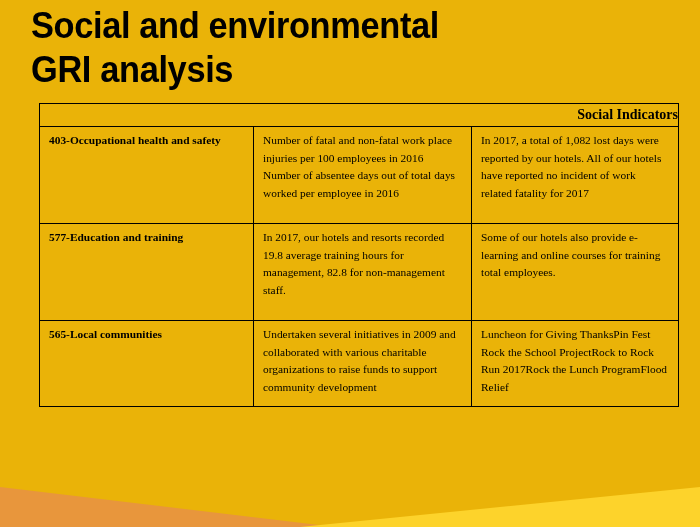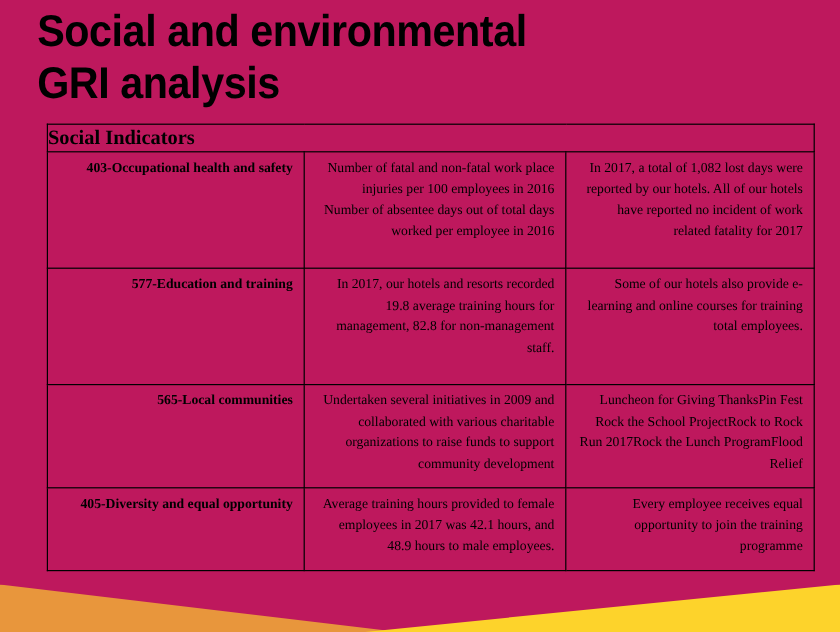--- a/index.html
+++ b/index.html
@@ -51,26 +51,26 @@
     table-layout: fixed;
   }
   #gri-table td, #gri-table th {
     border: 1px solid #000000;
     vertical-align: top;
     padding: 5px 9px 7px 9px;
     font-family: "Liberation Serif", serif;
     font-size: 11.4px;
     line-height: 17.6px;
     color: #000000;
-    text-align: right;
+    text-align: left;
   }
   #gri-table th.header-cell {
-    text-align: left;
+    text-align: right;
     font-weight: bold;
-    font-size: 17px;
+    font-size: 14px;
     padding: 4px 0 4px 0;
     line-height: 14px;
   }
   td.indicator-cell {
     font-weight: bold;
   }
   col.c1 { width: 214px; }
   col.c2 { width: 218px; }
   col.c3 { width: 207px; }
 
@@ -96,21 +96,21 @@
   #deco-yellow {
     right: 0;
     bottom: 0;
     width: 400px;
     height: 40px;
   }
 </style>
 </head>
 <body>
 
-<div id="slide" style="background: #be185d;">
+<div id="slide" style="background: #eab308;">
 
   <div id="slide-title">Social and environmental
 GRI analysis</div>
 
   <table id="gri-table">
     <colgroup>
       <col class="c1">
       <col class="c2">
       <col class="c3">
     </colgroup>
@@ -128,25 +128,20 @@
       <tr class="r2">
         <td class="indicator-cell">577-Education and training</td>
         <td class="measure-cell">In 2017, our hotels and resorts recorded 19.8 average training hours for management, 82.8 for non-management staff.</td>
         <td class="disclosure-cell">Some of our hotels also provide e-learning and online courses for training total employees.</td>
       </tr>
       <tr class="r3">
         <td class="indicator-cell">565-Local communities</td>
         <td class="measure-cell">Undertaken several initiatives in 2009 and collaborated with various charitable organizations to raise funds to support community development</td>
         <td class="disclosure-cell">Luncheon for Giving ThanksPin Fest Rock the School ProjectRock to Rock Run 2017Rock the Lunch ProgramFlood Relief</td>
       </tr>
-      <tr class="r4">
-        <td class="indicator-cell">405-Diversity and equal opportunity</td>
-        <td class="measure-cell">Average training hours provided to female employees in 2017 was 42.1 hours, and 48.9 hours to male employees.</td>
-        <td class="disclosure-cell">Every employee receives equal opportunity to join the training programme</td>
-      </tr>
     </tbody>
   </table>
 
   <svg id="deco-orange" class="deco" viewBox="0 0 336 40" preserveAspectRatio="none">
     <polygon id="deco-orange-shape" points="0,0 336,40 0,40" fill="#e8963c"></polygon>
   </svg>
 
   <svg id="deco-yellow" class="deco" viewBox="0 0 400 40" preserveAspectRatio="none">
     <polygon id="deco-yellow-shape" points="400,0 400,40 0,40" fill="#fdd32b"></polygon>
   </svg>

